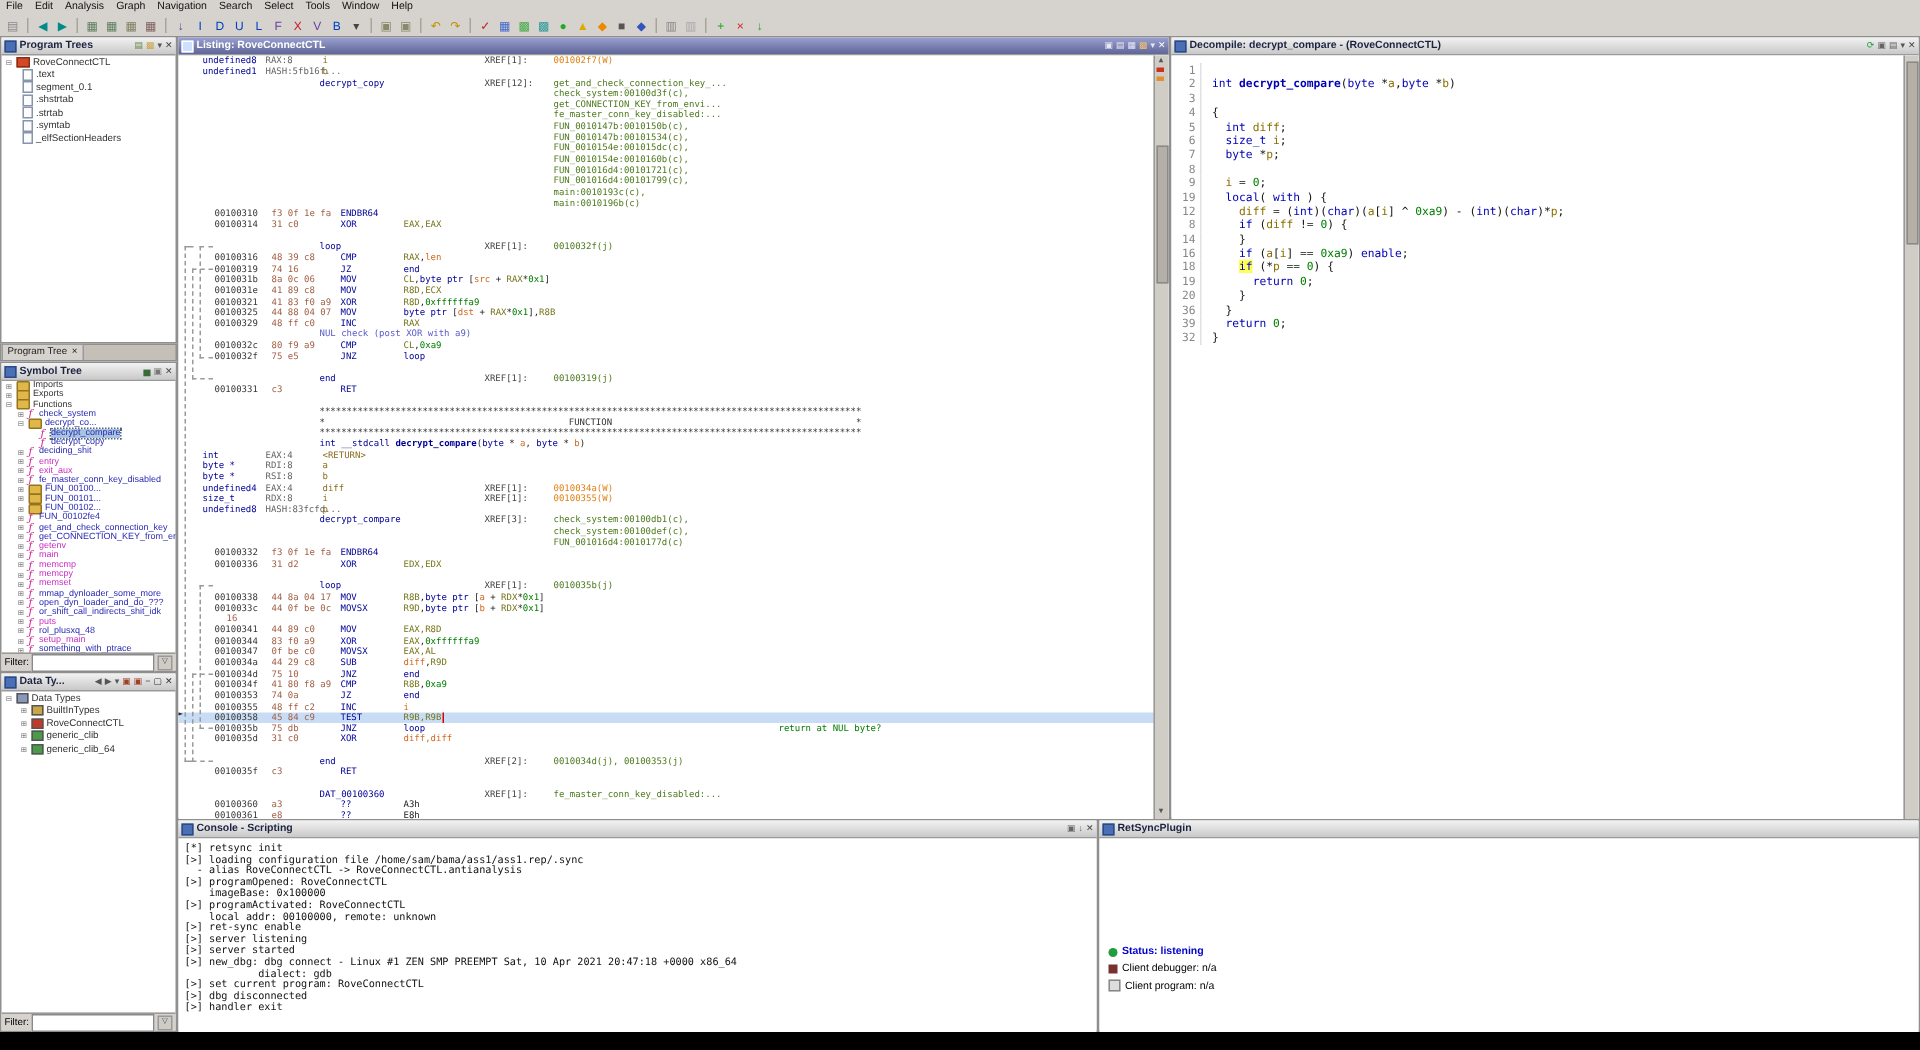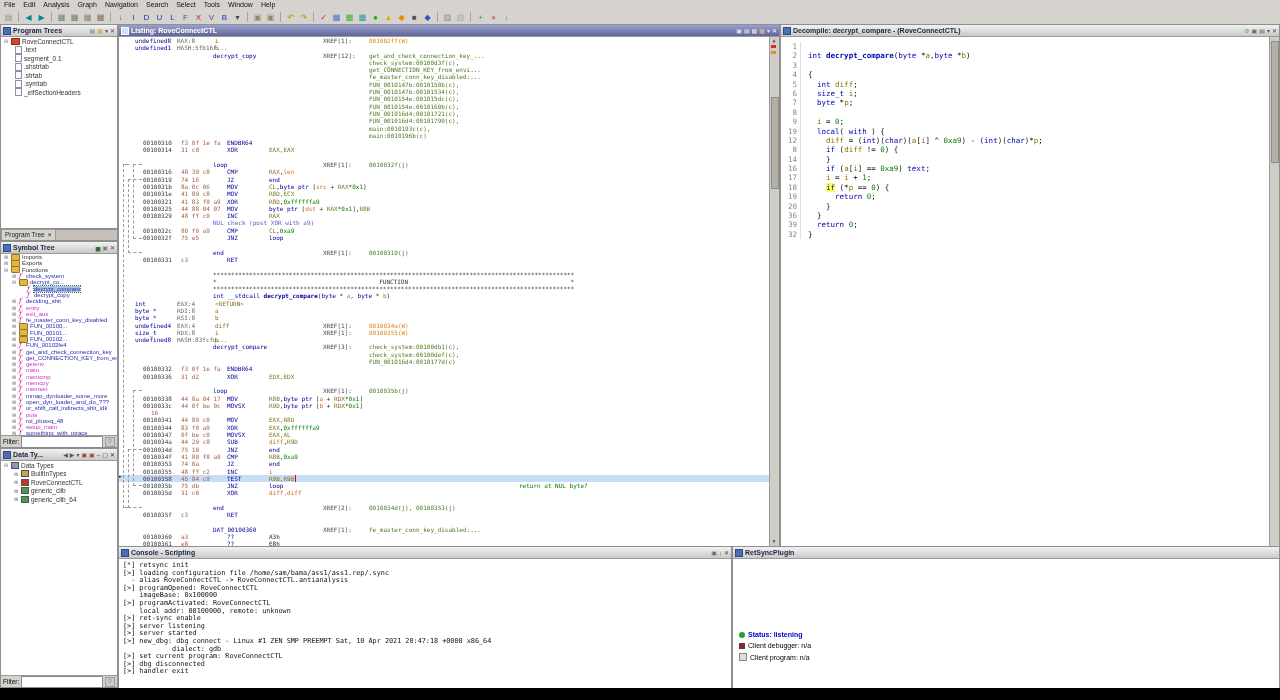--- a/index.html
+++ b/index.html
@@ -786,22 +786,21 @@
           <div class="dline"><span class="dnum">4</span><span><span class="d-p">{</span></span></div>
           <div class="dline"><span class="dnum">5</span><span><span class="d-p">  </span><span class="d-k">int</span><span class="d-p"> </span><span class="d-v">diff</span><span class="d-p">;</span></span></div>
           <div class="dline"><span class="dnum">6</span><span><span class="d-p">  </span><span class="d-k">size_t</span><span class="d-p"> </span><span class="d-v">i</span><span class="d-p">;</span></span></div>
           <div class="dline"><span class="dnum">7</span><span><span class="d-p">  </span><span class="d-k">byte</span><span class="d-p"> *</span><span class="d-v">p</span><span class="d-p">;</span></span></div>
           <div class="dline"><span class="dnum">8</span><span></span></div>
           <div class="dline"><span class="dnum">9</span><span><span class="d-p">  </span><span class="d-v">i</span><span class="d-p"> = </span><span class="d-c">0</span><span class="d-p">;</span></span></div>
           <div class="dline"><span class="dnum">19</span><span><span class="d-p">  </span><span class="d-k">local</span><span class="d-p">( </span><span class="d-k">with</span><span class="d-p"> ) {</span></span></div>
           <div class="dline"><span class="dnum">12</span><span><span class="d-p">    </span><span class="d-v">diff</span><span class="d-p"> = (</span><span class="d-k">int</span><span class="d-p">)(</span><span class="d-k">char</span><span class="d-p">)(</span><span class="d-v">a</span><span class="d-p">[</span><span class="d-v">i</span><span class="d-p">] ^ </span><span class="d-c">0xa9</span><span class="d-p">) - (</span><span class="d-k">int</span><span class="d-p">)(</span><span class="d-k">char</span><span class="d-p">)*</span><span class="d-v">p</span><span class="d-p">;</span></span></div>
           <div class="dline"><span class="dnum">8</span><span><span class="d-p">    </span><span class="d-k">if</span><span class="d-p"> (</span><span class="d-v">diff</span><span class="d-p"> != </span><span class="d-c">0</span><span class="d-p">) {</span></span></div>
           <div class="dline"><span class="dnum">14</span><span><span class="d-p">    }</span></span></div>
-          <div class="dline"><span class="dnum">16</span><span><span class="d-p">    </span><span class="d-k">if</span><span class="d-p"> (</span><span class="d-v">a</span><span class="d-p">[</span><span class="d-v">i</span><span class="d-p">] == </span><span class="d-c">0xa9</span><span class="d-p">) </span><span class="d-k">text</span><span class="d-p">;</span></span></div>
-          <div class="dline"><span class="dnum">17</span><span><span class="d-p">    </span><span class="d-v">i</span><span class="d-p"> = </span><span class="d-v">i</span><span class="d-p"> + </span><span class="d-c">1</span><span class="d-p">;</span></span></div>
+          <div class="dline"><span class="dnum">16</span><span><span class="d-p">    </span><span class="d-k">if</span><span class="d-p"> (</span><span class="d-v">a</span><span class="d-p">[</span><span class="d-v">i</span><span class="d-p">] == </span><span class="d-c">0xa9</span><span class="d-p">) </span><span class="d-k">enable</span><span class="d-p">;</span></span></div>
           <div class="dline"><span class="dnum">18</span><span><span class="d-p">    </span><span class="d-h">if</span><span class="d-p"> (*</span><span class="d-v">p</span><span class="d-p"> == </span><span class="d-c">0</span><span class="d-p">) {</span></span></div>
           <div class="dline"><span class="dnum">19</span><span><span class="d-p">      </span><span class="d-k">return</span><span class="d-p"> </span><span class="d-c">0</span><span class="d-p">;</span></span></div>
           <div class="dline"><span class="dnum">20</span><span><span class="d-p">    }</span></span></div>
           <div class="dline"><span class="dnum">36</span><span><span class="d-p">  }</span></span></div>
           <div class="dline"><span class="dnum">39</span><span><span class="d-p">  </span><span class="d-k">return</span><span class="d-p"> </span><span class="d-c">0</span><span class="d-p">;</span></span></div>
           <div class="dline"><span class="dnum">32</span><span><span class="d-p">}</span></span></div>
         </div>
       <div class="vsb">
         <div class="thumb" style="top:4px;height:120px;"></div>
       </div>

